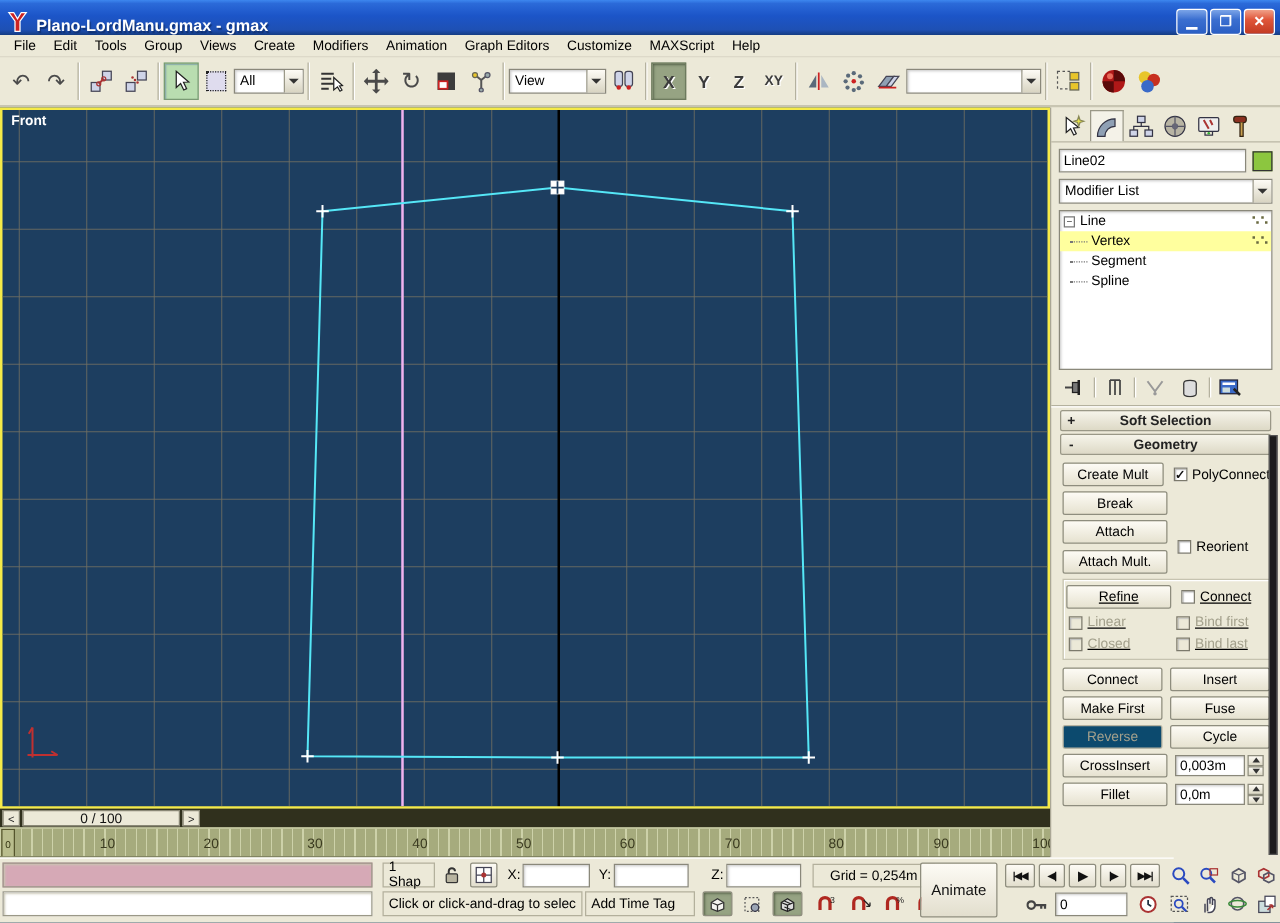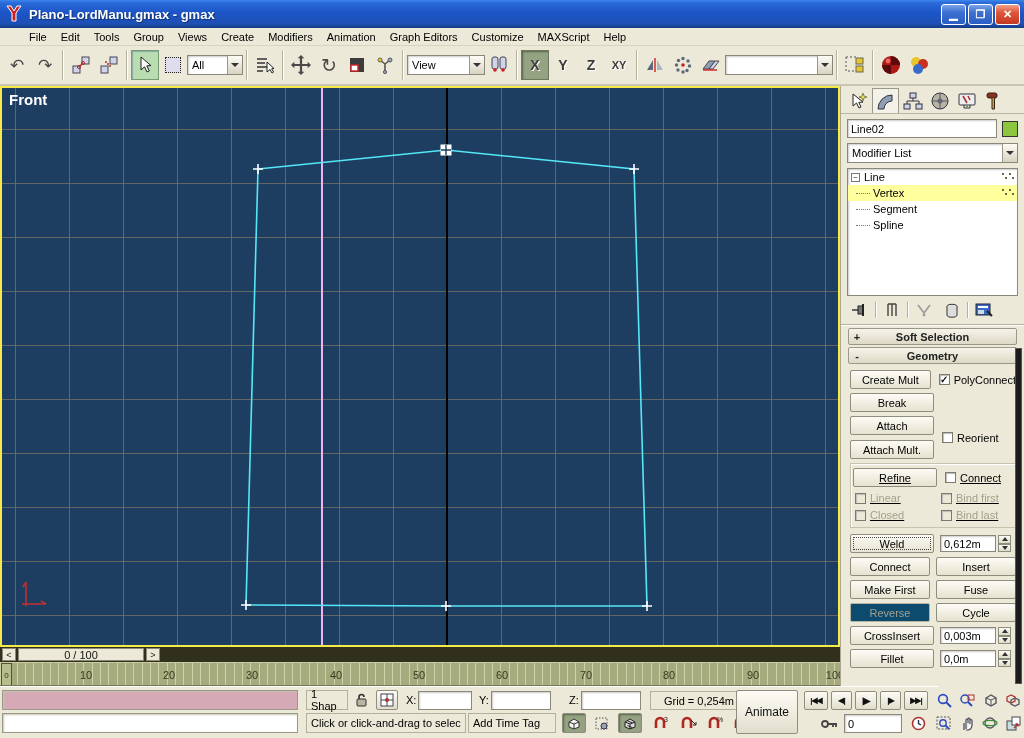--- a/index.html
+++ b/index.html
@@ -2,31 +2,31 @@
 <html><head>
 <meta charset="utf-8">
 <style>
   * { margin:0; padding:0; box-sizing:border-box; }
   html,body { width:1024px; height:738px; overflow:hidden; }
   body { font-family:"Liberation Sans", sans-serif; font-size:11px; background:#ECE9D8; position:relative; }
 
   
   .titlebar { position:absolute; top:0; left:0; width:1024px; height:28px;
     background:linear-gradient(180deg,#3d87ef 0%,#2b6ad9 10%,#1c55c8 45%,#1e50b4 85%,#143c82 100%);
-    display:flex; align-items:center; padding:0 4px; color:#fff; }
+    display:flex; align-items:flex-end; padding:0 4px; color:#fff; }
   .titlebar .logo { width:20px; height:20px; margin-right:5px; }
   .titlebar .title { font-size:13px; font-weight:bold; text-shadow:1px 1px 1px #10306e; flex:1; }
   .winbtn { width:25px; height:21px; margin-left:2px; border-radius:3px; border:1px solid #fff;
     display:flex; align-items:center; justify-content:center; color:#fff; font-size:11px; font-weight:bold;
     background:linear-gradient(180deg,#7ba4e8 0%,#3b6fd0 40%,#2a5ec4 100%); }
   .winbtn.close { background:linear-gradient(180deg,#f0a088 0%,#e0563a 40%,#c23a22 100%); }
 
   
   .menubar { position:absolute; top:28px; left:0; width:1024px; height:18px; background:#ECE9D8;
-    display:flex; align-items:center; padding-left:22px; border-bottom:1px solid #d8d4c4; }
+    display:flex; align-items:center; padding-left:4px; border-bottom:1px solid #d8d4c4; }
   .menubar .mitem { padding:2px 7px; color:#000; }
 
   
   .toolbar { position:absolute; top:46px; left:0; width:1024px; height:40px; background:#ECE9D8;
     display:flex; align-items:center; padding:0 3px; border-bottom:2px solid #c8c5b2; }
   .tsep { width:2px; height:30px; margin:0 3px; border-left:1px solid #b4b19e; border-right:1px solid #fff; }
   .tbtn { width:28px; height:30px; display:flex; align-items:center; justify-content:center; border:1px solid transparent; }
   .tbtn.pressed { background:#b9ddb0; border:1px solid #7a9a74; box-shadow:inset 1px 1px 1px #8aa; }
   .tbtn.pressed2 { background:#96a383; border:1px solid #6d7a5e; box-shadow:inset 1px 1px 2px #55624a; }
   .tbtn .g { font-size:17px; color:#4a4a4a; }
@@ -43,21 +43,21 @@
 
   
   .viewport { position:absolute; top:86px; left:0; width:840px; height:561px;
     border:2px solid #f5ea48; background:#1D3E60; overflow:hidden; }
   .vp-grid { position:absolute; inset:0;
     background-image:
       linear-gradient(to right, rgba(112,110,97,.85) 1px, transparent 1px),
       linear-gradient(to bottom, rgba(112,110,97,.85) 1px, transparent 1px);
     background-size:54px 100%, 100% 54px;
     background-position:13px 0, 0 41px; }
-  .vp-label { position:absolute; top:3px; left:7px; color:#fff; font-weight:bold; font-size:15px; }
+  .vp-label { position:absolute; top:3px; left:7px; color:#fff; font-weight:bold; font-size:11px; }
   .vline-black { position:absolute; top:0; bottom:0; left:444px; width:2px; background:#000; }
   .vline-pink { position:absolute; top:0; bottom:0; left:319px; width:2px; background:#efb2ef; }
   .shape-svg { position:absolute; inset:0; }
 
   
   .timeslider { position:absolute; top:647px; left:0; width:840px; height:15px; background:#30301d;
     display:flex; align-items:center; }
   .ts-btn { width:14px; height:13px; margin-left:2px; background:#ECE9D8; border:1px solid #8a8876;
     display:flex; align-items:center; justify-content:center; font-size:9px; color:#222; }
   .ts-slider { width:126px; height:13px; margin-left:2px; background:#ECE9D8; border:1px solid #8a8876;
@@ -562,34 +562,20 @@
           <span class="box"></span>
           <span class="lab">Closed</span>
         </div>
         <div class="cbx disabled">
           <span class="box"></span>
           <span class="lab">Bind last</span>
         </div>
       </div>
     </div>
     <div class="grow">
-      <div class="gbtn focus">Weld</div>
-      <div class="spinfield">
-        <input value="0,612m" style="">
-        <div class="spincol">
-          <span>
-              <i class="tri-up-s"></i>
-            </span>
-          <span>
-              <i class="tri-dn-s"></i>
-            </span>
-        </div>
-      </div>
-    </div>
-    <div class="grow">
       <div class="gbtn">Connect</div>
       <div class="gbtn r">Insert</div>
     </div>
     <div class="grow">
       <div class="gbtn">Make First</div>
       <div class="gbtn r">Fuse</div>
     </div>
     <div class="grow">
       <div class="gbtn disabled">Reverse</div>
       <div class="gbtn r">Cycle</div>

